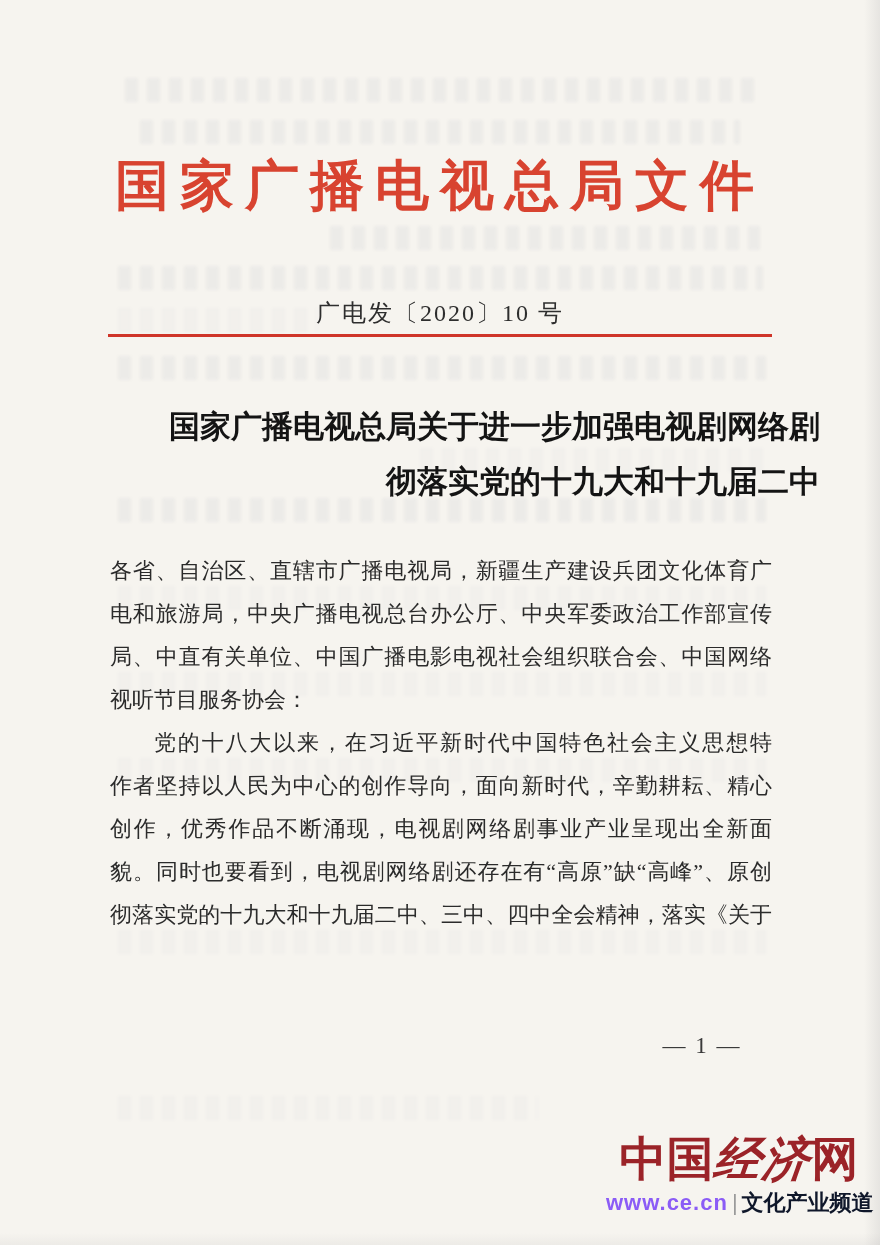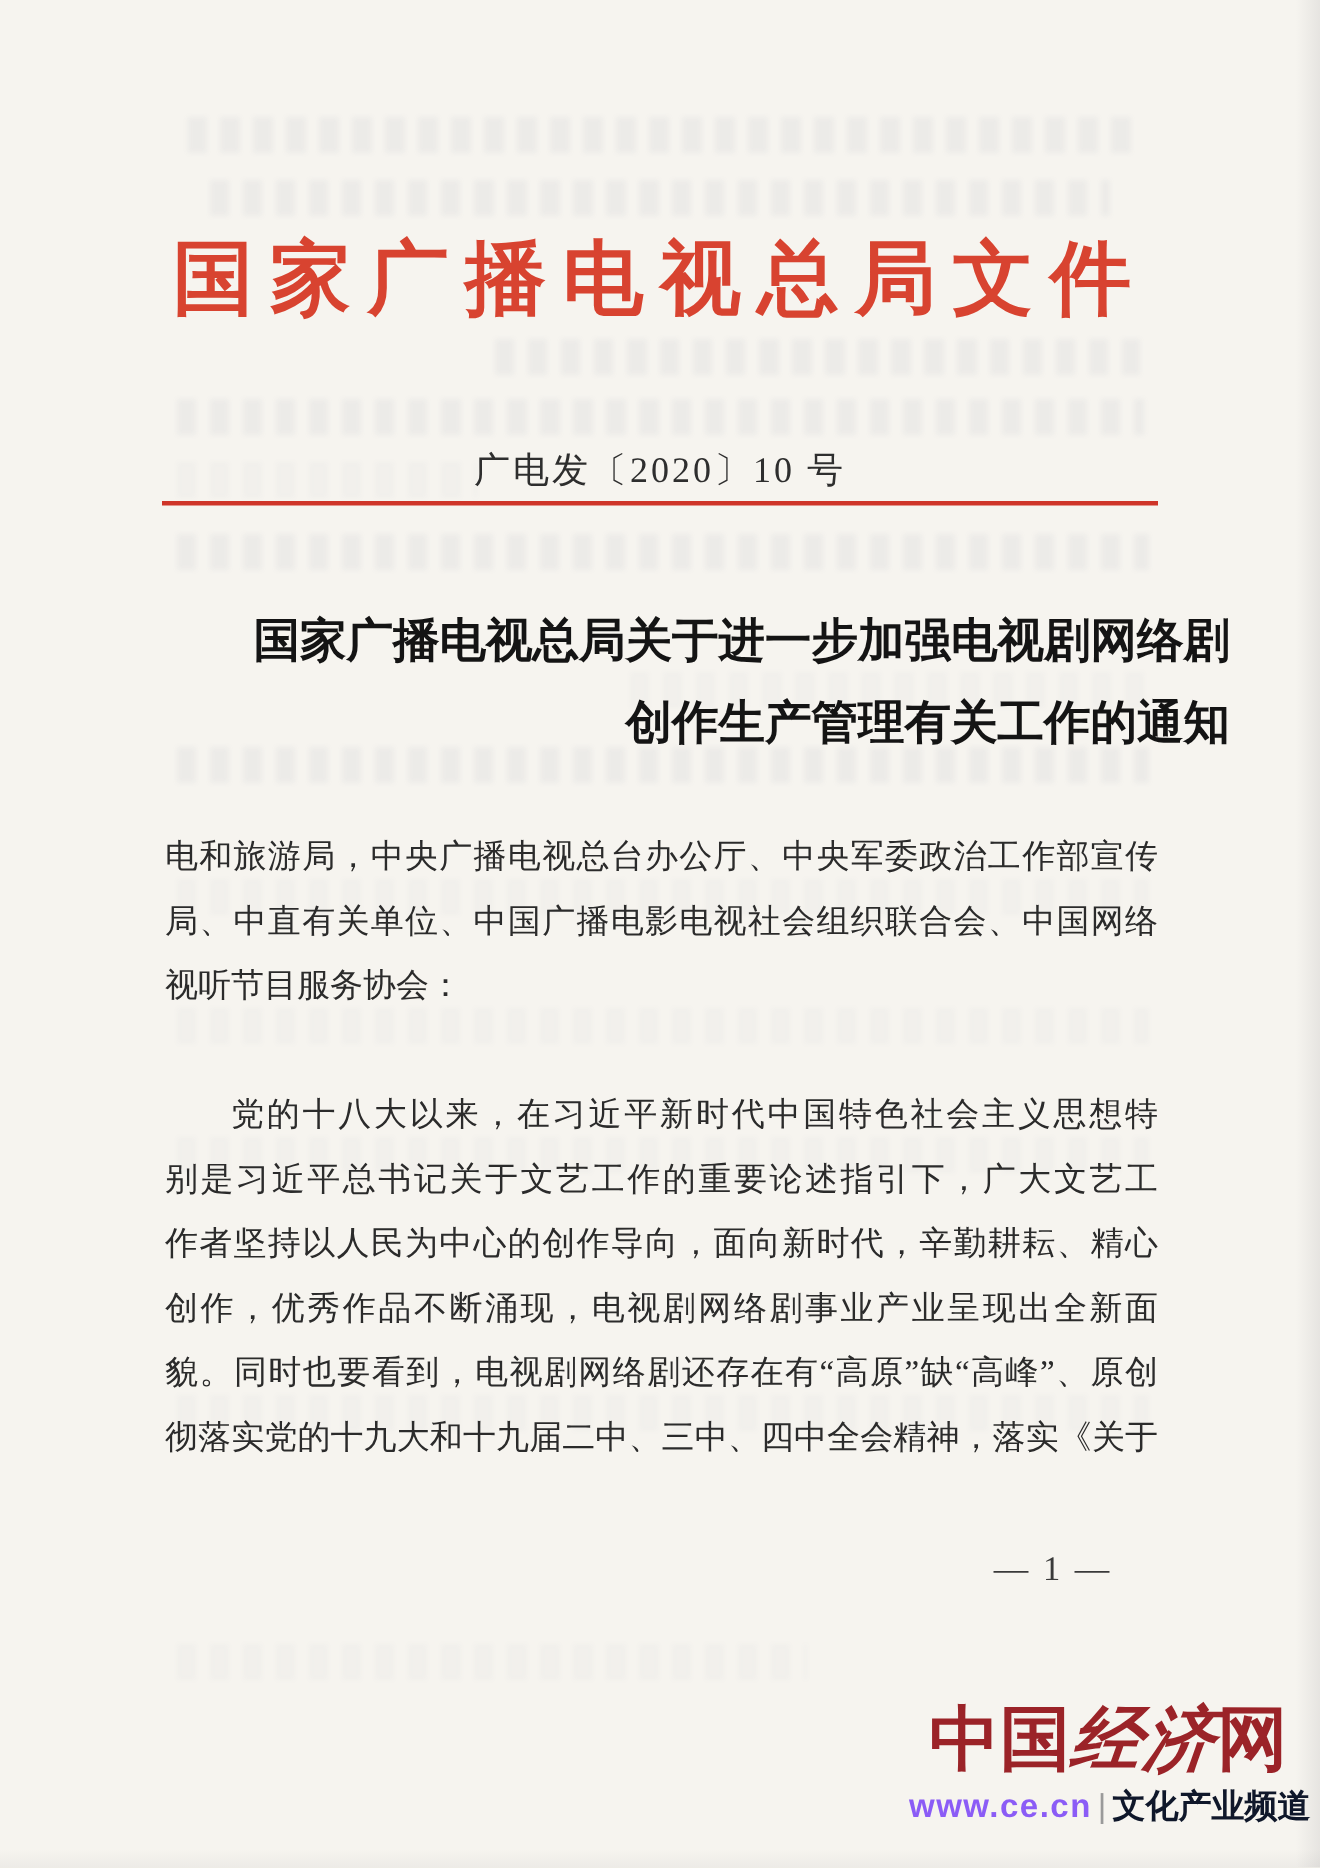--- a/index.html
+++ b/index.html
@@ -105,32 +105,32 @@
   <div class="bleed faint" style="left:118px; top:1096px; width:420px;"></div>
 
   <div class="agency-title">国家广播电视总局文件</div>
 
   <div class="doc-number">广电发〔2020〕10 号</div>
 
   <div class="red-line"></div>
 
   <div class="doc-title">
     <div>国家广播电视总局关于进一步加强电视剧网络剧</div>
-    <div>创作生产管理有关工作的通知</div>
+    <div>彻落实党的十九大和十九届二中</div>
   </div>
 
   <div class="text-block recipients">
+    <div class="line">各省、自治区、直辖市广播电视局，新疆生产建设兵团文化体育广</div>
     <div class="line">电和旅游局，中央广播电视总台办公厅、中央军委政治工作部宣传</div>
     <div class="line">局、中直有关单位、中国广播电影电视社会组织联合会、中国网络</div>
     <div class="line">视听节目服务协会：</div>
   </div>
 
   <div class="text-block paragraph">
     <div class="line">党的十八大以来，在习近平新时代中国特色社会主义思想特</div>
-    <div class="line">别是习近平总书记关于文艺工作的重要论述指引下，广大文艺工</div>
     <div class="line">作者坚持以人民为中心的创作导向，面向新时代，辛勤耕耘、精心</div>
     <div class="line">创作，优秀作品不断涌现，电视剧网络剧事业产业呈现出全新面</div>
     <div class="line">貌。同时也要看到，电视剧网络剧还存在有“高原”缺“高峰”、原创</div>
     <div class="line">彻落实党的十九大和十九届二中、三中、四中全会精神，落实《关于</div>
   </div>
 
   <div class="page-number">— 1 —</div>
 
   <div class="logo">
     <div class="logo-main" style="color:#9b2328;">

